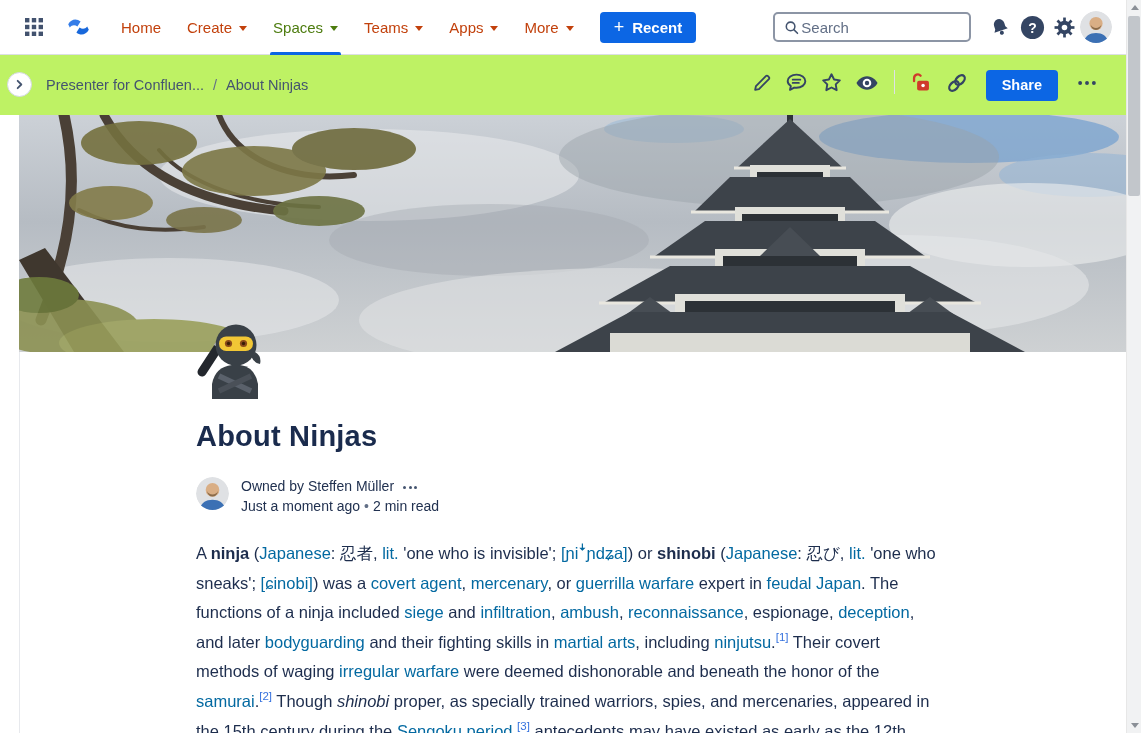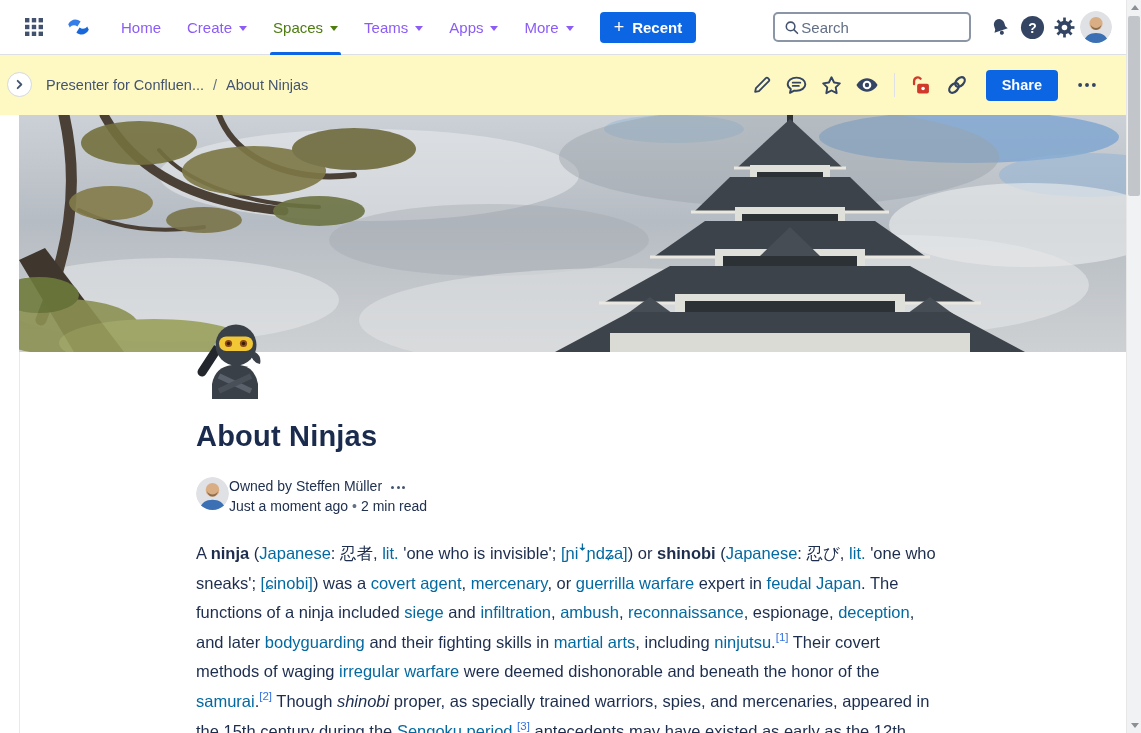--- a/index.html
+++ b/index.html
@@ -12,21 +12,21 @@
   .topbar {
     position:absolute; top:0; left:0; width:1126px; height:55px;
     display:flex; align-items:center; padding:0 14px 0 18px;
     border-bottom:1px solid #dcdfe4; background:#fff; z-index:5;
   }
   .appgrid { width:20px; height:20px; cursor:pointer; }
   .conf-logo { width:27px; height:24px; margin:0 16px 0 15px; cursor:pointer; }
   .nav { display:flex; height:55px; }
   .nav-item {
     position:relative; display:flex; align-items:center; padding:0 13px;
-    font-size:15px; font-weight:500; color:#8b5cf6; cursor:pointer; white-space:nowrap;
+    font-size:15px; font-weight:500; color:#c2410c; cursor:pointer; white-space:nowrap;
   }
   .nav-item .caret {
     width:0; height:0; margin-left:7px; margin-top:2px;
     border-left:4.5px solid transparent; border-right:4.5px solid transparent;
     border-top:5px solid currentColor;
   }
   .nav-item.active { color:#4d7c0f; }
   .nav-item.active .bar {
     position:absolute; left:10px; right:10px; bottom:0; height:3px;
     background:#0C66E4; border-radius:2px 2px 0 0;
@@ -54,37 +54,37 @@
   .avatar { width:32px; height:32px; border-radius:50%; overflow:hidden; cursor:pointer; }
   
   .side-line { position:absolute; left:19px; top:55px; width:1px; height:678px; background:#e7e9ed; z-index:0; }
   .expand-btn {
     position:absolute; left:7px; top:72px; width:25px; height:25px; border-radius:50%;
     background:#fff; border:1px solid #d3d9df; display:flex; align-items:center; justify-content:center;
     cursor:pointer; z-index:4;
   }
   .crumb-bar {
     position:absolute; top:55px; left:0; width:1126px; height:60px;
-    display:flex; align-items:center; padding:0 26px 0 46px; background:#fef9c3; z-index:2;
+    display:flex; align-items:center; padding:0 26px 0 46px; background:#bef264; z-index:2;
   }
   .crumb { font-size:14.5px; color:#44546F; cursor:pointer; white-space:nowrap; }
   .crumb-sep { margin:0 9px; color:#626F86; font-size:14.5px; }
-  .actions { margin-left:auto; display:flex; align-items:center; gap:9px; }
+  .actions { margin-left:auto; display:flex; align-items:flex-start; gap:9px; }
   .act-icon { width:26px; height:26px; display:flex; align-items:center; justify-content:center; cursor:pointer; }
   .v-div { width:1px; height:24px; background:#dfe1e6; margin:0 5px; }
   .share-btn {
     height:31px; padding:0 16px; border:none; border-radius:4px; background:#0C66E4;
     color:#fff; font-family:inherit; font-size:14.5px; font-weight:700; cursor:pointer; margin:0 7px;
   }
   
   .hero { position:absolute; left:19px; top:115px; width:1107px; height:237px; overflow:hidden; z-index:1; }
   
   .ninja-emoji { position:absolute; left:195px; top:320px; width:75px; height:79px; z-index:3; cursor:pointer; }
   .page-title { position:absolute; left:196px; top:420px; font-size:29px; font-weight:600; color:#1a2b4d; letter-spacing:.2px; }
-  .byline { position:absolute; left:196px; top:477px; display:flex; align-items:flex-start; }
+  .byline { position:absolute; left:196px; top:477px; display:flex; gap:12px; align-items:flex-start; }
   .byline .avatar { width:33px; height:33px; cursor:pointer; }
   .byline-lines { font-size:14px; line-height:19.5px; color:#213150; }
   .byline-row1 { display:flex; align-items:center; gap:9px; }
   .byline-owner { cursor:pointer; }
   .byline-more { display:flex; gap:2.5px; cursor:pointer; padding-top:2px; }
   .byline-more i { width:3px; height:3px; border-radius:50%; background:#44546F; }
   .byline-meta .dotsep { color:#626F86; margin:0 4px; }
   .article {
     position:absolute; left:196px; top:539px; width:749px;
     font-size:16.5px; line-height:29.6px; color:#1d2d4d;

